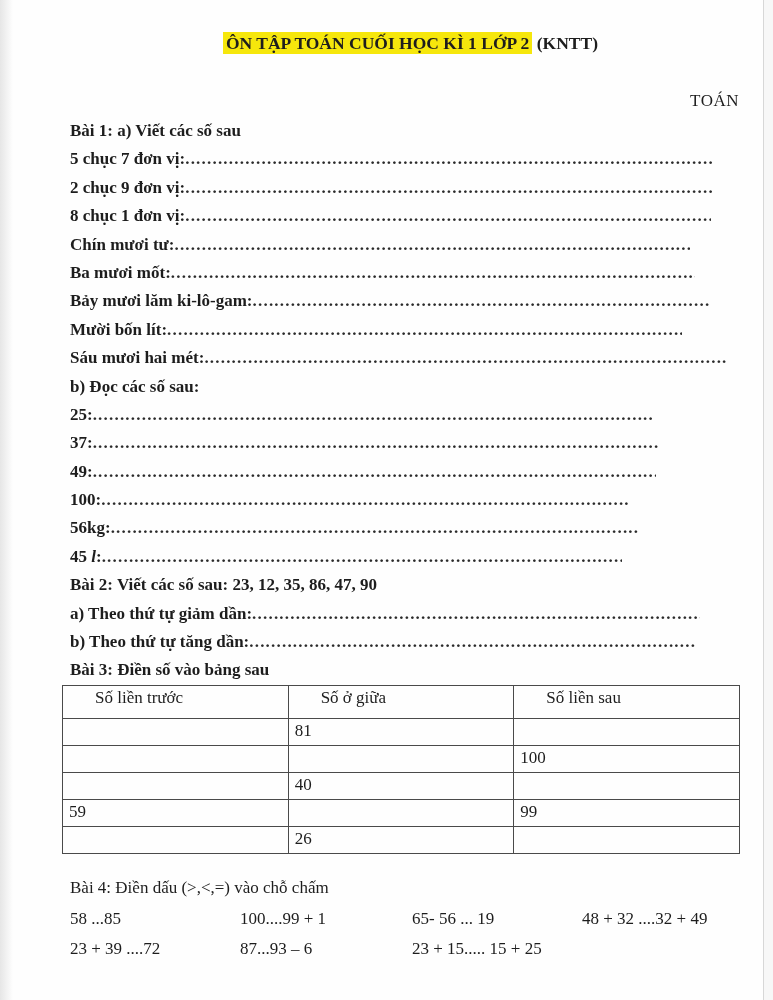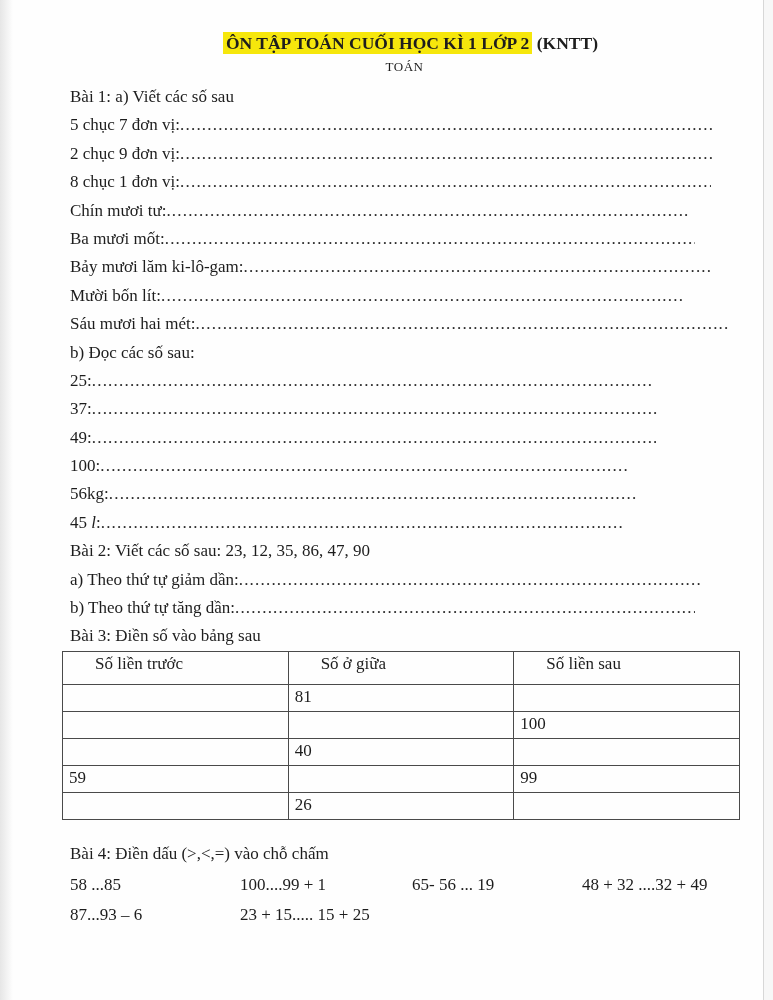--- a/index.html
+++ b/index.html
@@ -11,23 +11,23 @@
   
   .edge-left { position:absolute; left:0; top:0; bottom:0; width:13px;
     background:linear-gradient(to right, #e6e6e6, rgba(255,255,255,0)); }
   .edge-right { position:absolute; right:9px; top:0; bottom:0; width:1px; background:#d7d7d7; }
   .edge-right-band { position:absolute; right:0; top:0; bottom:0; width:9px; background:#f7f7f7; }
 
   .content { position:absolute; left:70px; right:34px; top:30px; font-size:17px; }
 
   .title-row { text-align:center; line-height:26px; font-weight:bold; font-size:17.5px; white-space:nowrap; }
   .hl { background:#f6e70c; padding:1px 3px; }
-  .subtitle { text-align:center; line-height:22px; font-size:13px; letter-spacing:.5px; }
+  .subtitle { text-align:right; line-height:22px; font-size:17px; letter-spacing:.5px;margin-top:34px; }
 
-  .lines { margin-top:5px; }
+  .lines { margin-top:5px;font-weight:bold; }
   .line { display:flex; align-items:baseline; height:28.4px; line-height:28.4px; white-space:nowrap; }
   .line .lbl { flex:0 0 auto; }
   .dots { flex:1 1 auto; overflow:hidden; white-space:nowrap; letter-spacing:1.2px; color:#2a2a2a; }
   .it { font-style:italic; }
 
   table.grid { border-collapse:collapse; margin-left:-8px; width:calc(100% + 9px); table-layout:fixed; }
   table.grid td, table.grid th { border:1px solid #4a4a4a; text-align:left; vertical-align:top;
     padding:2px 6px; font-weight:normal; font-size:17px; }
   table.grid th { height:33px;padding-left:32px; }
   table.grid td { height:27px; }
@@ -170,18 +170,19 @@
       </tbody>
     </table>
 
     <div class="bai4-heading">Bài 4: Điền dấu (&gt;,&lt;,=) vào chỗ chấm</div>
 
     <div class="expr-grid">
       <div class="expr">58 ...85</div>
       <div class="expr">100....99 + 1</div>
       <div class="expr">65- 56 ... 19</div>
       <div class="expr">48 + 32 ....32 + 49</div>
+      <div class="expr">23 + 39 ....72</div>
       <div class="expr">87...93 – 6</div>
       <div class="expr">23 + 15..... 15 + 25</div>
     </div>
 
   </div>
 </div>
 
 </body></html>

